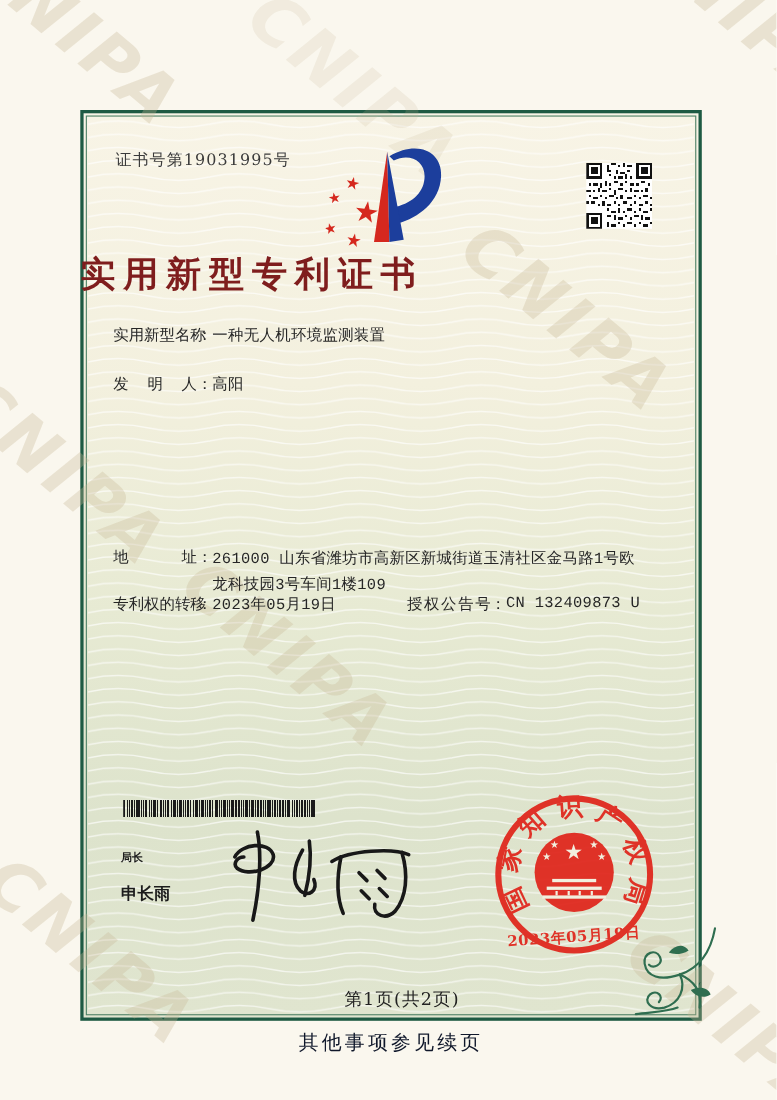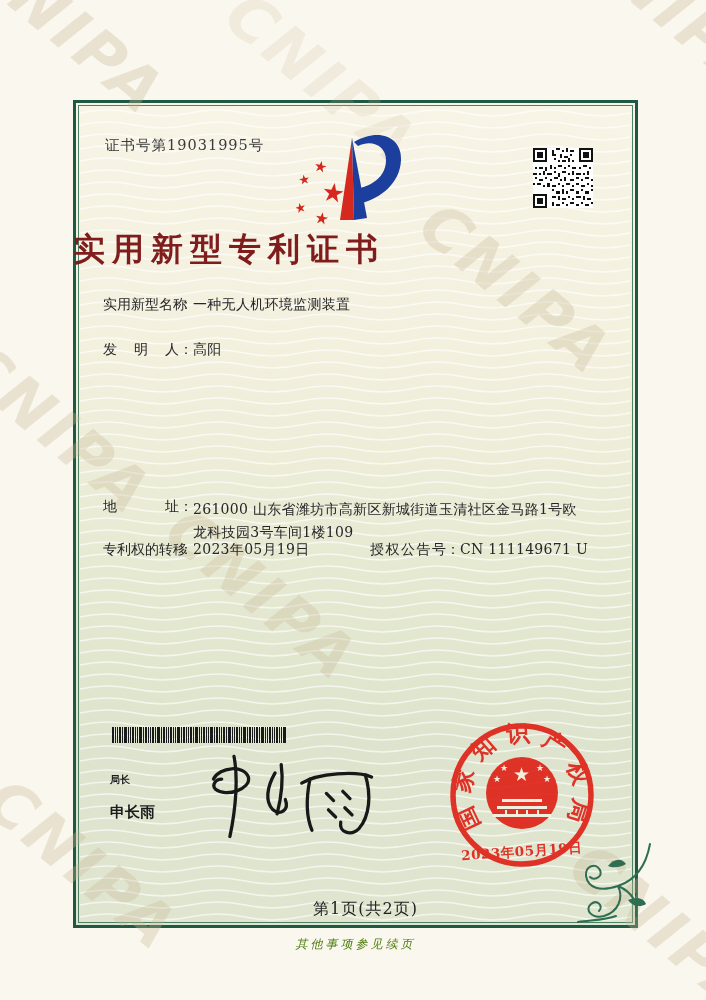--- a/index.html
+++ b/index.html
@@ -35,21 +35,21 @@
   .qr{position:absolute; left:460px; top:48px; width:60px; height:60px;}
   .title{
     position:absolute; left:0; top:128px; width:100%; text-align:left;
     font-size:32px; font-weight:bold; letter-spacing:7px; color:#7f1d1d;
   }
   
   .field-row{position:absolute; left:30px; font-size:14px; color:#262626; white-space:nowrap;}
   .f1{top:196px;} .f2{top:241px;} .f3{top:283px;} .f4{top:325px;} .f5{top:363px;} .f6{top:398px;} .f7{top:441px;}
   .flabel{display:inline-block; width:76px; text-align:justify; text-align-last:justify; vertical-align:top;}
   .fcolon{display:inline-block; width:14px; vertical-align:top;}
-  .fvalue{display:inline-block; vertical-align:top; letter-spacing:0.3px;}
+  .fvalue{display:inline-block; vertical-align:top; letter-spacing:0.3px;font-family:Liberation Mono, monospace;}
   .fvalue.wrap{white-space:normal; width:390px; line-height:1.65;}
   .pair2{position:absolute; left:267px; top:0;}
   
   .body-text{position:absolute; left:22px; top:480px; width:527px; font-size:12.8px;
     line-height:1.74; color:#2e2e2e; letter-spacing:0.4px;}
   .body-text p{margin:0 0 7px 0; text-indent:2em;}
   
   .barcode{position:absolute; left:39px; top:627px; width:175px; height:16px;}
   
   .sig-title{position:absolute; left:37px; top:673px; font-size:10px; font-weight:bold;
@@ -58,21 +58,21 @@
     font-family:"DejaVu Sans","Liberation Sans",sans-serif; color:#1c1c1c;}
   .sig-hand{position:absolute; left:122px; top:648px; width:195px; height:98px;}
   
   .seal{position:absolute; left:369px; top:615px; width:160px; height:160px; opacity:0.93;}
   
   .pagination{position:absolute; left:0; top:799px; width:100%; text-align:center;
     font-size:16px; letter-spacing:1px; color:#222;}
   .flourish{position:absolute; left:485px; top:736px; width:95px; height:95px;}
   .continuation{
     position:absolute; left:73px; top:936px; width:565px; z-index:3; text-align:center;
-    font-size:12px; letter-spacing:3px; color:#4d7c0f;font-style:italic;
+    font-size:18px; letter-spacing:3px; color:#0f172a;
   }
 </style>
 </head>
 <body>
 
 <div class="page">
 
   <div class="watermark-layer">
     <span class="wm wm1">CNIPA</span>
     <span class="wm wm2">CNIPA</span>
@@ -131,21 +131,21 @@
     </div>
     <div class="field-row f2">
       <span class="flabel">发明人</span><span class="fcolon">：</span><span class="fvalue">高阳</span>
     </div>
     <div class="field-row f6">
       <span class="flabel">地址</span><span class="fcolon">：</span><span class="fvalue wrap">261000 山东省潍坊市高新区新城街道玉清社区金马路1号欧龙科技园3号车间1楼109</span>
     </div>
     <div class="field-row f7">
       <span class="flabel">专利权的转移</span><span class="fcolon">：</span><span class="fvalue">2023年05月19日</span>
       <span class="pair2">
-        <span class="flabel">授权公告号</span><span class="fcolon">：</span><span class="fvalue">CN 111149671 U</span>
+        <span class="flabel">授权公告号</span><span class="fcolon">：</span><span class="fvalue">CN 132409873 U</span>
       </span>
     </div>
 
 
     <svg class="barcode" viewBox="0 0 175 16" preserveAspectRatio="none" shape-rendering="crispEdges">
       <g fill="#1a1a1a">
         <path d="M0 0h2v16H0zM3 0h1v16H3zM5 0h1v16H5zM7 0h2v16H7zM10 0h1v16h-1zM12 0h3v16h-3zM16 0h1v16h-1zM18 0h1v16h-1zM20 0h2v16h-2zM23 0h1v16h-1zM25 0h1v16h-1zM27 0h3v16h-3zM31 0h1v16h-1zM33 0h2v16h-2zM36 0h1v16h-1zM38 0h1v16h-1zM40 0h2v16h-2zM43 0h1v16h-1zM45 0h3v16h-3zM49 0h1v16h-1zM51 0h2v16h-2zM54 0h1v16h-1zM56 0h1v16h-1zM58 0h2v16h-2zM61 0h1v16h-1zM63 0h1v16h-1zM65 0h3v16h-3zM69 0h1v16h-1zM71 0h2v16h-2zM74 0h1v16h-1zM76 0h1v16h-1zM78 0h2v16h-2zM81 0h1v16h-1zM83 0h3v16h-3zM87 0h1v16h-1zM89 0h1v16h-1zM91 0h2v16h-2zM94 0h1v16h-1zM96 0h1v16h-1zM98 0h3v16h-3zM102 0h1v16h-1zM104 0h2v16h-2zM107 0h1v16h-1zM109 0h1v16h-1zM111 0h2v16h-2zM114 0h1v16h-1zM116 0h3v16h-3zM120 0h1v16h-1zM122 0h1v16h-1zM124 0h2v16h-2zM127 0h1v16h-1zM129 0h1v16h-1zM131 0h3v16h-3zM135 0h1v16h-1zM137 0h2v16h-2zM140 0h1v16h-1zM142 0h1v16h-1zM144 0h2v16h-2zM147 0h1v16h-1zM149 0h3v16h-3zM153 0h1v16h-1zM155 0h1v16h-1zM157 0h2v16h-2zM160 0h1v16h-1zM162 0h1v16h-1zM164 0h2v16h-2zM167 0h1v16h-1zM169 0h1v16h-1zM171 0h3v16h-3z"></path>
       </g>
     </svg>
 

